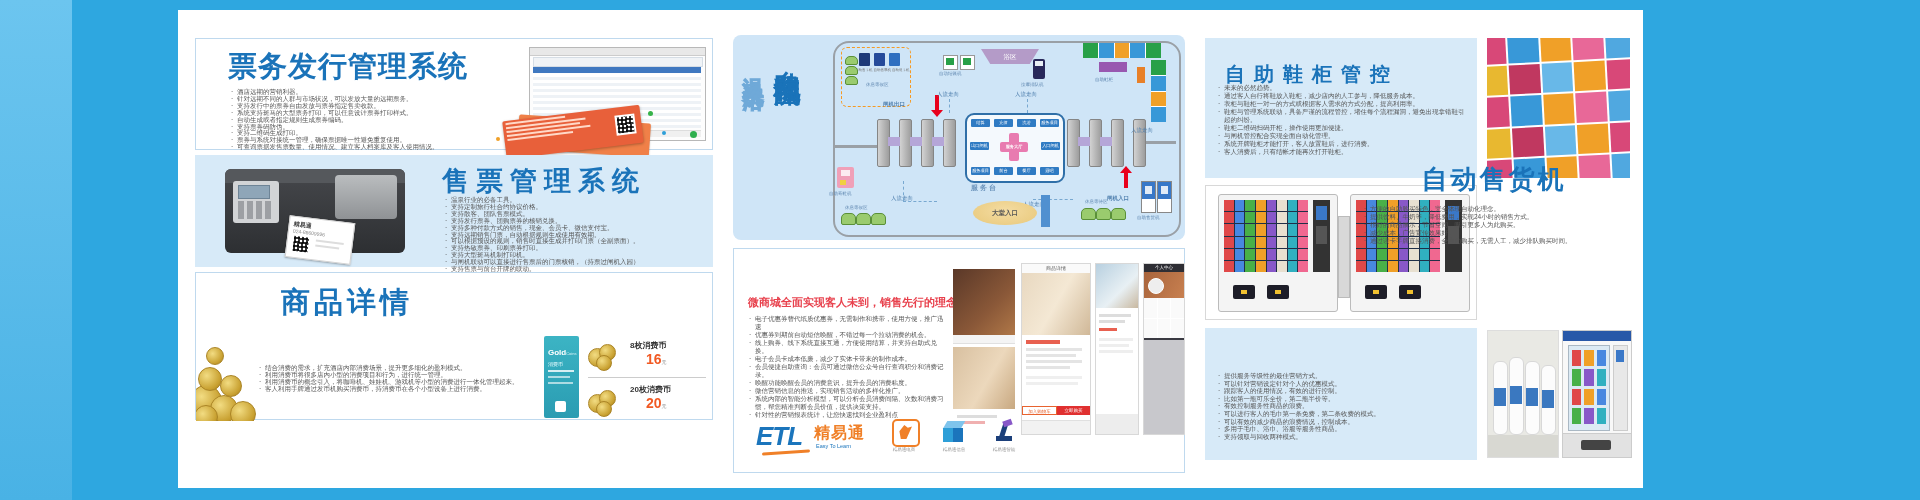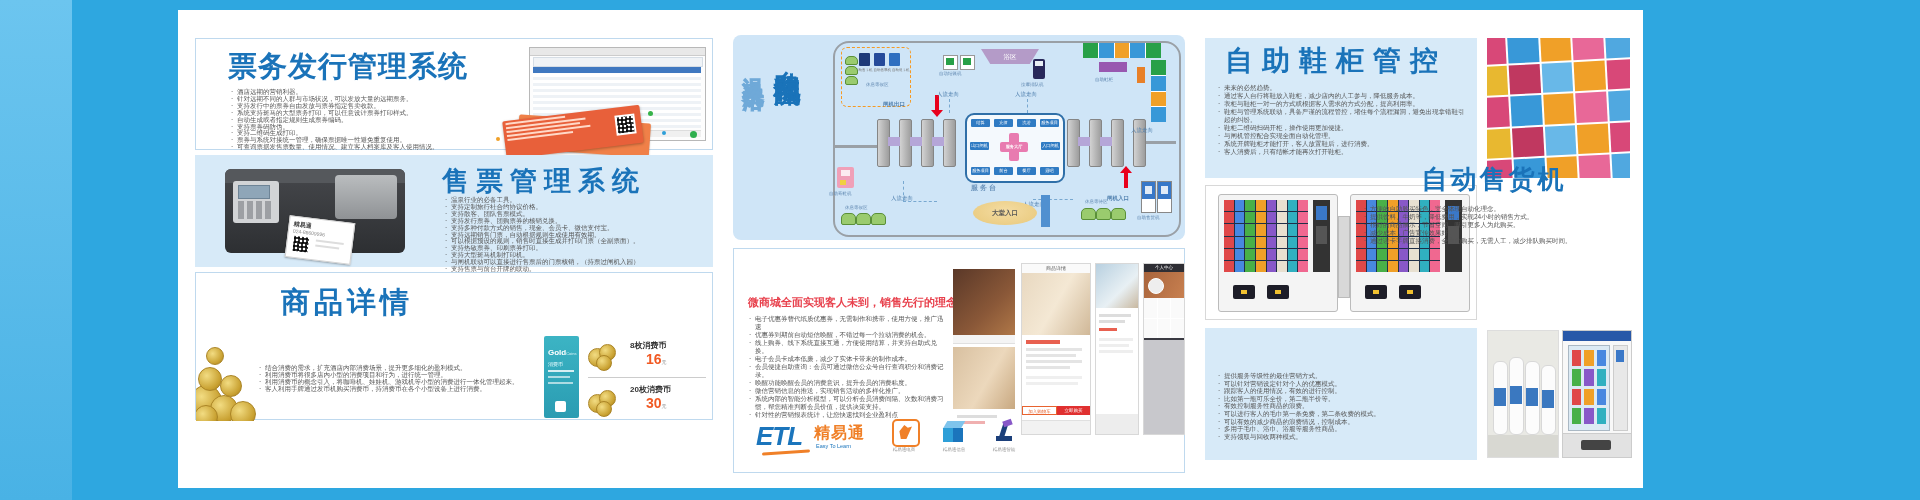--- a/index.html
+++ b/index.html
@@ -161,21 +161,21 @@
         <span style="font-size:14px;font-weight:bold;color:#f15a24;">16</span><span style="font-size:5px;color:#888;">元</span>
       </div>
       <div class="abs" style="left:0;top:41px;width:118px;height:1px;background:#ccc;"></div>
       <div class="abs" style="left:0;top:50px;width:34px;height:30px;">
         <div class="coin" style="left:0;top:8px;width:17px;height:17px;"></div>
         <div class="coin" style="left:11px;top:4px;width:15px;height:15px;"></div>
         <div class="coin" style="left:8px;top:15px;width:14px;height:14px;"></div>
       </div>
       <div class="abs" style="left:42px;top:48px;font-size:8px;font-weight:bold;color:#333;">20枚消费币</div>
       <div class="abs" style="left:58px;top:58px;">
-        <span style="font-size:14px;font-weight:bold;color:#f15a24;">30</span><span style="font-size:5px;color:#888;">元</span>
+        <span style="font-size:14px;font-weight:bold;color:#f15a24;">20</span><span style="font-size:5px;color:#888;">元</span>
       </div>
     </div>
   </div>
 
   <div class="panel" style="left:733px;top:35px;width:452px;height:205px;background:#cfe5f7;border-radius:8px;">
     <div class="abs vtext outline-cn" style="left:6px;top:26px;font-size:21px;font-weight:bold;letter-spacing:4px;">温泉洗浴</div>
     <div class="abs vtext t" style="left:36px;top:14px;font-size:27px;letter-spacing:2px;">自助化流程图</div>
 
     <div class="abs" style="left:100px;top:6px;width:344px;height:192px;border:2px solid #9aa0a6;border-radius:16px;"></div>
 
@@ -390,21 +390,21 @@
           <div class="abs" style="left:3px;top:16px;width:16px;height:5px;background:#1b3f7a;"></div>
           <div class="abs" style="left:8px;top:4px;width:5px;height:14px;background:#1b3f7a;transform:rotate(18deg);"></div>
           <div class="abs" style="left:10px;top:0;width:9px;height:6px;background:#8858c8;transform:rotate(-20deg);"></div>
         </div>
         <div class="abs" style="left:0;top:28px;width:40px;font-size:4.5px;color:#999;">精易通智能</div>
       </div>
     </div>
   </div>
 
   <div class="panel pb" style="left:1205px;top:38px;width:272px;height:140px;">
-    <div class="abs t" style="left:20px;top:4px;font-size:28px;letter-spacing:9px;">自助鞋柜管控</div>
+    <div class="abs t" style="left:20px;top:23px;font-size:20px;letter-spacing:9px;">自助鞋柜管控</div>
     <div class="bullets lh8" style="left:12px;top:46px;width:252px;">
         <div class="bl">未来的必然趋势。</div>
         <div class="bl">通过客人自行将鞋放入鞋柜，减少店内的人工参与，降低服务成本。</div>
         <div class="bl">衣柜与鞋柜一对一的方式或根据客人需求的方式分配，提高利用率。</div>
         <div class="bl">鞋柜与管理系统联动，具备严谨的流程管控，堵住每个流程漏洞，避免出现拿错鞋引起的纠纷。</div>
         <div class="bl">鞋柜二维码扫码开柜，操作使用更加便捷。</div>
         <div class="bl">与闸机管控配合实现全面自动化管理。</div>
         <div class="bl">系统开牌鞋柜才能打开，客人放置鞋后，进行消费。</div>
         <div class="bl">客人消费后，只有结帐才能再次打开鞋柜。</div>
       </div>

